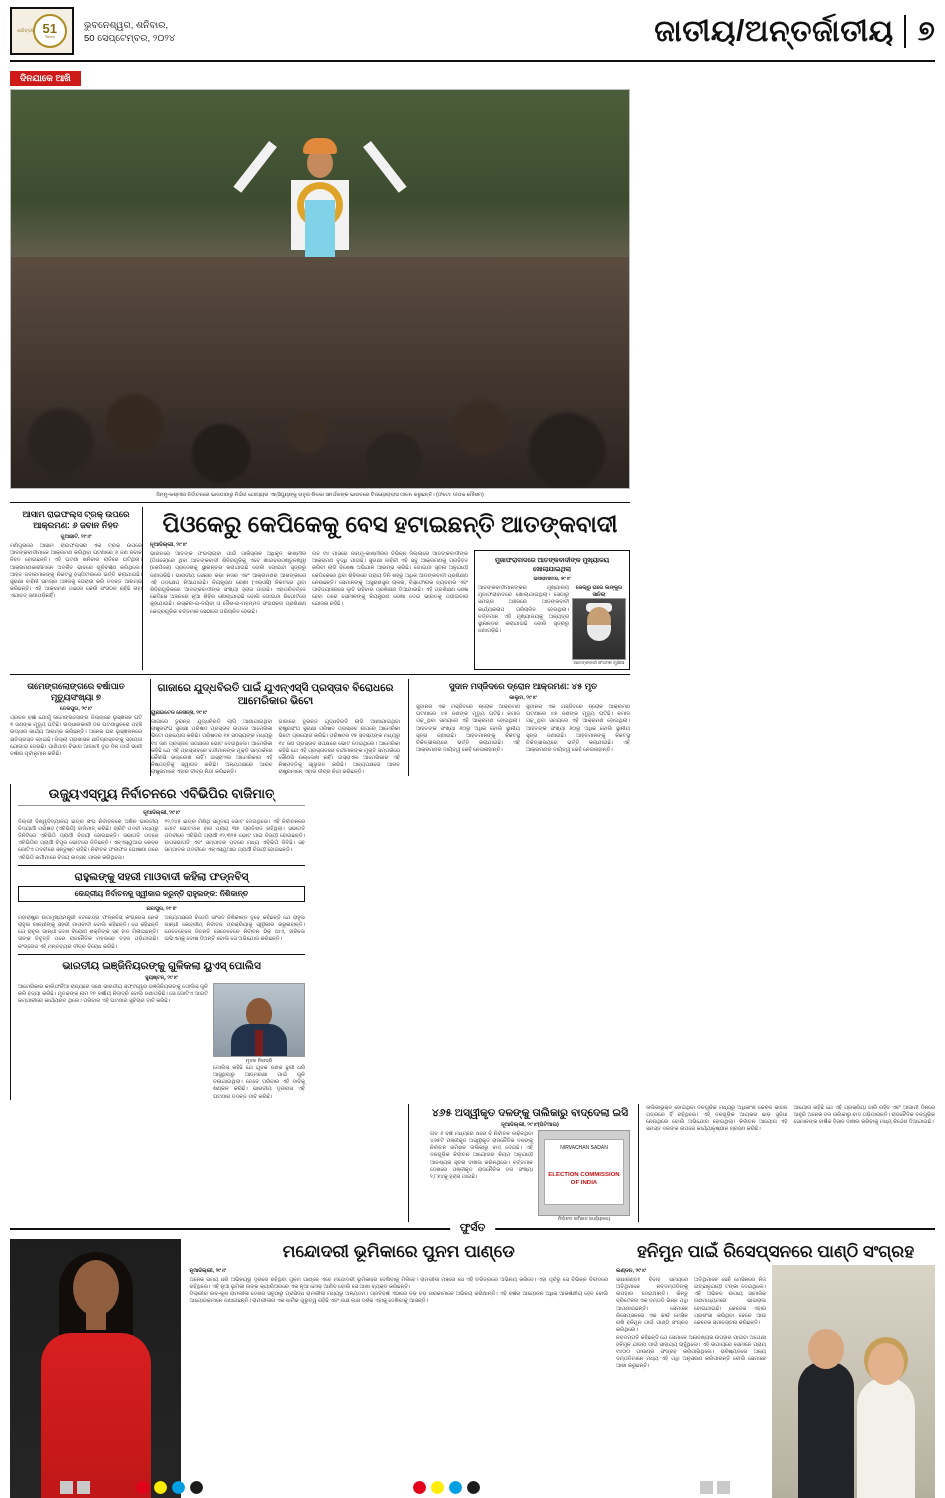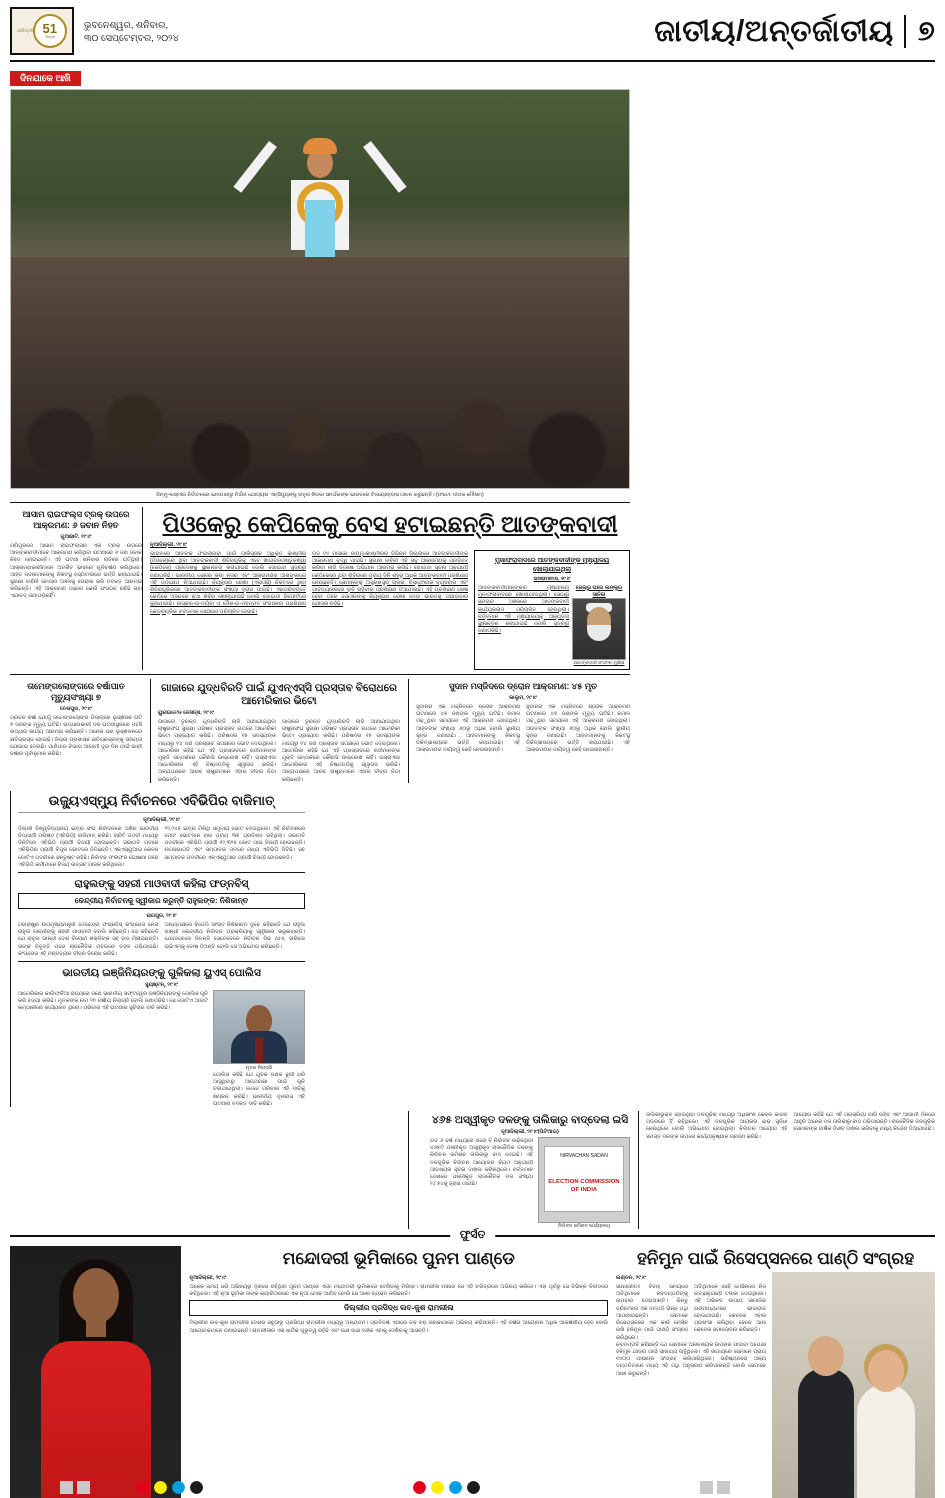--- a/index.html
+++ b/index.html
@@ -206,21 +206,21 @@
   <div class="masthead">
     <div class="logo-badge">
       <div class="top-label">ଧରିତ୍ରୀ</div>
       <div class="ring">
         <b>51</b>
         <i>Years</i>
       </div>
     </div>
     <div class="dateline">
       <div>ଭୁବନେଶ୍ୱର, ଶନିବାର,</div>
-      <div>୩୦ ସେପ୍ଟେମ୍ବର, ୨୦୨୪</div>
+      <div>50 ସେପ୍ଟେମ୍ବର, ୨୦୨୪</div>
     </div>
     <div class="masthead-title">ଜାତୀୟ/ଅନ୍ତର୍ଜାତୀୟ</div>
     <div class="page-no">୭</div>
   </div>
 
   <div class="body-wrap">
 
     <div class="left-zone">
 
       <div class="section-tag">ଦିନଯାକେ ଆଖି</div>
@@ -242,21 +242,21 @@
 
       <div class="rule"></div>
 
       
       <div style="display:flex; gap:0;">
         <div style="width:132px;">
           <div class="headline-xs">ଆସାମ ରାଇଫଲ୍ସ ଟ୍ରକ୍‌ ଉପରେ ଆକ୍ରମଣ: ୬ ଜବାନ ନିହତ</div>
           <div class="dateline-sm">ଗୁଆହାଟି, ୨୯।୯</div>
           <div class="col-text">ମଣିପୁରରେ ଆସାମ ରାଇଫଲ୍ସର ଏକ ଟ୍ରକ୍‌ ଉପରେ ଆତଙ୍କବାଦୀମାନେ ଆକ୍ରମଣ କରିଥିବା ଘଟଣାରେ ୬ ଜଣ ଜବାନ ନିହତ ହୋଇଛନ୍ତି। ଏହି ଘଟଣା ଶନିବାର ରାତିରେ ଘଟିଥିଲା। ଆକ୍ରମଣକାରୀମାନେ ଅତର୍କିତ ଭାବରେ ଗୁଳିବର୍ଷଣ କରିଥିଲେ। ଆହତ ଜବାନମାନଙ୍କୁ ନିକଟସ୍ଥ ହସ୍ପିଟାଲରେ ଭର୍ତ୍ତି କରାଯାଇଛି। ସୁରକ୍ଷା ବାହିନୀ ସମଗ୍ର ଅଞ୍ଚଳକୁ ଘେରାଉ କରି ତଦନ୍ତ ଆରମ୍ଭ କରିଛନ୍ତି। ଏହି ଆକ୍ରମଣ ପଛରେ କେଉଁ ସଂଗଠନ ରହିଛି ତାହା ଏଯାବତ୍‌ ଜଣାପଡ଼ିନାହିଁ।</div>
         </div>
-        <div style="flex:1; border-left:1px solid #111; padding-left:7px;text-decoration:underline;">
+        <div style="flex:1; border-left:1px solid #111; padding-left:7px;">
           <div class="headline-xl">ପିଓକେରୁ କେପିକେକୁ ବେସ ହଟାଇଛନ୍ତି ଆତଙ୍କବାଦୀ</div>
           <div class="dateline-sm" style="text-align:left;">ନୂଆଦିଲ୍ଲୀ, ୨୯।୯</div>
           <div class="colwrap">
             <div class="col-text">ଭାରତରେ ଆତଙ୍କ ଫଇଲାଇବା ପାଇଁ ପାକିସ୍ତାନ ଅଧିକୃତ କାଶ୍ମୀର (ପିଓକେ)ରେ ଥିବା ଆତଙ୍କବାଦୀ ଶିବିରଗୁଡ଼ିକୁ ଏବେ ଖାଇବରପଖ୍ତୁନଖ୍ୱା (କେପିକେ) ପ୍ରଦେଶକୁ ସ୍ଥାନାନ୍ତର କରାଯାଇଛି ବୋଲି ଗୋଇନ୍ଦା ସୂତ୍ରରୁ ଜଣାପଡ଼ିଛି। ଭାରତୀୟ ସେନାର କଡ଼ା ନଜର ଏବଂ ଆକ୍ରମଣର ଆଶଙ୍କାରେ ଏହି ପଦକ୍ଷେପ ନିଆଯାଇଛି। ନିୟନ୍ତ୍ରଣ ରେଖା (ଏଲ୍‌ଓସି) ନିକଟରେ ଥିବା ଶିବିରଗୁଡ଼ିକରେ ଆତଙ୍କବାଦୀଙ୍କ ସଂଖ୍ୟା ହ୍ରାସ ପାଇଛି। ଏହାପରିବର୍ତ୍ତେ କେପିକେ ଅଞ୍ଚଳରେ ନୂଆ ଶିବିର ଖୋଲାଯାଇଛି ବୋଲି ଗୋଇନ୍ଦା ରିପୋର୍ଟରେ କୁହାଯାଇଛି। ଲସ୍କର-ଇ-ତୟିବା ଓ ଜୈଶ-ଇ-ମହମ୍ମଦ ସଂଗଠନର ପ୍ରଶିକ୍ଷଣ କେନ୍ଦ୍ରଗୁଡ଼ିକ ବର୍ତ୍ତମାନ ସେଠାରେ ପରିଚାଳିତ ହେଉଛି।</div>
             <div class="col-text">ଗତ ୧୪ ମାସରେ ଜାମ୍ମୁ-କାଶ୍ମୀରର ବିଭିନ୍ନ ଜିଲ୍ଲାରେ ଆତଙ୍କବାଦୀଙ୍କ ଆକ୍ରମଣ ବୃଦ୍ଧି ପାଇଛି। ସୁରକ୍ଷା ବାହିନୀ ଏହି ସବୁ ଆକ୍ରମଣକୁ ପ୍ରତିହତ କରିବା ଲାଗି ବିଶେଷ ଅଭିଯାନ ଆରମ୍ଭ କରିଛି। ଗୋଇନ୍ଦା ସୂଚନା ଅନୁଯାୟୀ କେପିକେରେ ଥିବା ଶିବିରରେ ପ୍ରାୟ ତିନି ଶହରୁ ଅଧିକ ଆତଙ୍କବାଦୀ ପ୍ରଶିକ୍ଷଣ ନେଉଛନ୍ତି। ସେମାନଙ୍କୁ ଅସ୍ତ୍ରଶସ୍ତ୍ର ଚାଳନା, ବିସ୍ଫୋରକ ବ୍ୟବହାର ଏବଂ ପାର୍ବତ୍ୟାଞ୍ଚଳରେ ଲୁଚି ରହିବାର ପ୍ରଶିକ୍ଷଣ ଦିଆଯାଉଛି। ଏହି ପ୍ରଶିକ୍ଷଣ ଶେଷ ହେବା ପରେ ସେମାନଙ୍କୁ ନିୟନ୍ତ୍ରଣ ରେଖା ଦେଇ ଭାରତକୁ ପଠାଇବାର ଯୋଜନା ରହିଛି।</div>
             <div>
               <div style="border:1px solid #111; padding:3px;">
                 <div class="headline-xs" style="font-size:6.5px;line-height:8.5px;">ମୁଜାଫରାବାଦରେ ଆତଙ୍କବାଦୀଙ୍କ ମୁଖ୍ୟାଳୟ ଖୋଲାଯାଇଥିଲା</div>
                 <div class="dateline-sm" style="font-size:5px;">ଇସଲାମାବାଦ, ୨୯।୯</div>
                 <div style="display:flex;gap:3px;">
@@ -280,21 +280,21 @@
 
       <div class="rule"></div>
 
       
       <div style="display:flex; gap:8px;">
         <div style="width:132px;">
           <div class="headline-xs">ତାମେଙ୍ଗଲୋଙ୍ଗରେ ବର୍ଷାପାତ ମୃତ୍ୟୁସଂଖ୍ୟା ୭</div>
           <div class="dateline-sm">ତେଜପୁର, ୨୯।୯</div>
           <div class="col-text">ପ୍ରବଳ ବର୍ଷା ଯୋଗୁଁ ତାମେଙ୍ଗଲୋଙ୍ଗ ଜିଲ୍ଲାରେ ଭୂସ୍ଖଳନ ଘଟି ୭ ଜଣଙ୍କ ମୃତ୍ୟୁ ଘଟିଛି। ଉଦ୍ଧାରକାରୀ ଦଳ ଘଟଣାସ୍ଥଳରେ ପହଞ୍ଚି ଉଦ୍ଧାର କାର୍ଯ୍ୟ ଆରମ୍ଭ କରିଛନ୍ତି। ଅନେକ ଘର ଭୂସ୍ଖଳନରେ କ୍ଷତିଗ୍ରସ୍ତ ହୋଇଛି। ଜିଲ୍ଲା ପ୍ରଶାସନ କ୍ଷତିଗ୍ରସ୍ତଙ୍କୁ ସହାୟତା ଯୋଗାଇ ଦେଉଛି। ପାଣିପାଗ ବିଭାଗ ଆଗାମୀ ଦୁଇ ଦିନ ପାଇଁ ଭାରୀ ବର୍ଷାର ପୂର୍ବାନୁମାନ କରିଛି।</div>
         </div>
-        <div style="width:250px; border-left:1px solid #111; padding-left:7px;">
+        <div style="width:250px; border-left:1px solid #111; ">
           <div class="headline-sm">ଗାଜାରେ ଯୁଦ୍ଧବିରତି ପାଇଁ ଯୁଏନ୍‌ଏସ୍‌ସି ପ୍ରସ୍ତାବ ବିରୋଧରେ ଆମେରିକାର ଭିଟୋ</div>
           <div class="dateline-sm" style="text-align:left;">ୟୁନାଇଟେଡ ନେସନ୍ସ, ୨୯।୯</div>
           <div class="colwrap">
             <div class="col-text">ଗାଜାରେ ତୁରନ୍ତ ଯୁଦ୍ଧବିରତି ଲାଗି ଆଣାଯାଇଥିବା ରାଷ୍ଟ୍ରସଂଘ ସୁରକ୍ଷା ପରିଷଦ ପ୍ରସ୍ତାବ ଉପରେ ଆମେରିକା ଭିଟୋ ପ୍ରୟୋଗ କରିଛି। ପରିଷଦର ୧୫ ସଦସ୍ୟଙ୍କ ମଧ୍ୟରୁ ୧୪ ଜଣ ପ୍ରସ୍ତାବ ସପକ୍ଷରେ ଭୋଟ ଦେଇଥିଲେ। ଆମେରିକା କହିଛି ଯେ ଏହି ପ୍ରସ୍ତାବରେ ବନ୍ଦୀମାନଙ୍କ ମୁକ୍ତି ସମ୍ପର୍କରେ କୌଣସି ଉଲ୍ଲେଖ ନାହିଁ। ଇସ୍ରାଏଲ ଆମେରିକାର ଏହି ନିଷ୍ପତ୍ତିକୁ ସ୍ୱାଗତ କରିଛି। ଅନ୍ୟପକ୍ଷରେ ଆରବ ରାଷ୍ଟ୍ରମାନେ ଏହାର ତୀବ୍ର ନିନ୍ଦା କରିଛନ୍ତି।</div>
             <div class="col-text">ଗାଜାରେ ତୁରନ୍ତ ଯୁଦ୍ଧବିରତି ଲାଗି ଆଣାଯାଇଥିବା ରାଷ୍ଟ୍ରସଂଘ ସୁରକ୍ଷା ପରିଷଦ ପ୍ରସ୍ତାବ ଉପରେ ଆମେରିକା ଭିଟୋ ପ୍ରୟୋଗ କରିଛି। ପରିଷଦର ୧୫ ସଦସ୍ୟଙ୍କ ମଧ୍ୟରୁ ୧୪ ଜଣ ପ୍ରସ୍ତାବ ସପକ୍ଷରେ ଭୋଟ ଦେଇଥିଲେ। ଆମେରିକା କହିଛି ଯେ ଏହି ପ୍ରସ୍ତାବରେ ବନ୍ଦୀମାନଙ୍କ ମୁକ୍ତି ସମ୍ପର୍କରେ କୌଣସି ଉଲ୍ଲେଖ ନାହିଁ। ଇସ୍ରାଏଲ ଆମେରିକାର ଏହି ନିଷ୍ପତ୍ତିକୁ ସ୍ୱାଗତ କରିଛି। ଅନ୍ୟପକ୍ଷରେ ଆରବ ରାଷ୍ଟ୍ରମାନେ ଏହାର ତୀବ୍ର ନିନ୍ଦା କରିଛନ୍ତି।</div>
           </div>
         </div>
         <div style="flex:1; border-left:1px solid #111; padding-left:7px;">
           <div class="headline-xs">ସୁଦାନ ମସ୍ଜିଦରେ ଡ୍ରୋନ ଆକ୍ରମଣ: ୪୫ ମୃତ</div>
           <div class="dateline-sm">କାଲୁମ, ୨୯।୯</div>
@@ -393,21 +393,20 @@
           <div class="dress"></div>
         </div>
       </div>
 
       <div class="bot-mid">
         <div class="headline-lg">ମନ୍ଦୋଦରୀ ଭୂମିକାରେ ପୁନମ ପାଣ୍ଡେ</div>
         <div style="display:flex;gap:6px;margin-top:3px;">
           <div style="flex:1;">
             <div class="dateline-sm" style="text-align:left;">ନୂଆଦିଲ୍ଲୀ, ୨୯।୯</div>
             <div class="col-text">ଅନେକ ସମୟ ଧରି ଅଭିନୟରୁ ଦୂରରେ ରହିଥିବା ପୁନମ ପାଣ୍ଡେ ଏବେ ମନ୍ଦୋଦରୀ ଭୂମିକାରେ ଦେଖିବାକୁ ମିଳିବେ। ରାମଲୀଳା ମଞ୍ଚରେ ସେ ଏହି ଚରିତ୍ରରେ ଅଭିନୟ କରିବେ। ଏହା ପୂର୍ବରୁ ସେ ବିଭିନ୍ନ ବିବାଦରେ ରହିଥିଲେ। ଏହି ନୂଆ ଭୂମିକା ତାଙ୍କ କ୍ୟାରିଅରରେ ଏକ ନୂଆ ମୋଡ଼ ଆଣିବ ବୋଲି ସେ ଆଶା ବ୍ୟକ୍ତ କରିଛନ୍ତି।</div>
-            <div class="boxed-sub">ଦିଲ୍ଲୀର ପ୍ରସିଦ୍ଧ ଲବ-କୁଶ ରାମଲୀଳା</div>
             <div class="col-text">ଦିଲ୍ଲୀର ଲବ-କୁଶ ରାମଲୀଳା ଦେଶର ସବୁଠାରୁ ପ୍ରସିଦ୍ଧ ରାମଲୀଳା ମଧ୍ୟରୁ ଅନ୍ୟତମ। ପ୍ରତିବର୍ଷ ଏଠାରେ ବଡ଼ ବଡ଼ ତାରକାମାନେ ଅଭିନୟ କରିଥାନ୍ତି। ଏହି ବର୍ଷର ଆୟୋଜନ ଅଧିକ ଆକର୍ଷଣୀୟ ହେବ ବୋଲି ଆୟୋଜକମାନେ ଜଣାଇଛନ୍ତି। ରାମଲୀଳାର ଏକ ଧାର୍ମିକ ଗୁରୁତ୍ୱ ରହିଛି ଏବଂ ଲକ୍ଷ ଲକ୍ଷ ଦର୍ଶକ ଏହାକୁ ଦେଖିବାକୁ ଆସନ୍ତି।</div>
           </div>
         </div>
       </div>
 
       <div class="bot-right">
         <div class="headline-lg">ହନିମୁନ ପାଇଁ ରିସେପ୍ସନରେ ପାଣ୍ଠି ସଂଗ୍ରହ</div>
         <div style="display:flex;gap:6px;margin-top:3px;">
           <div style="width:150px;">
             <div class="dateline-sm" style="text-align:left;">ଲଣ୍ଡନ, ୨୯।୯</div>

